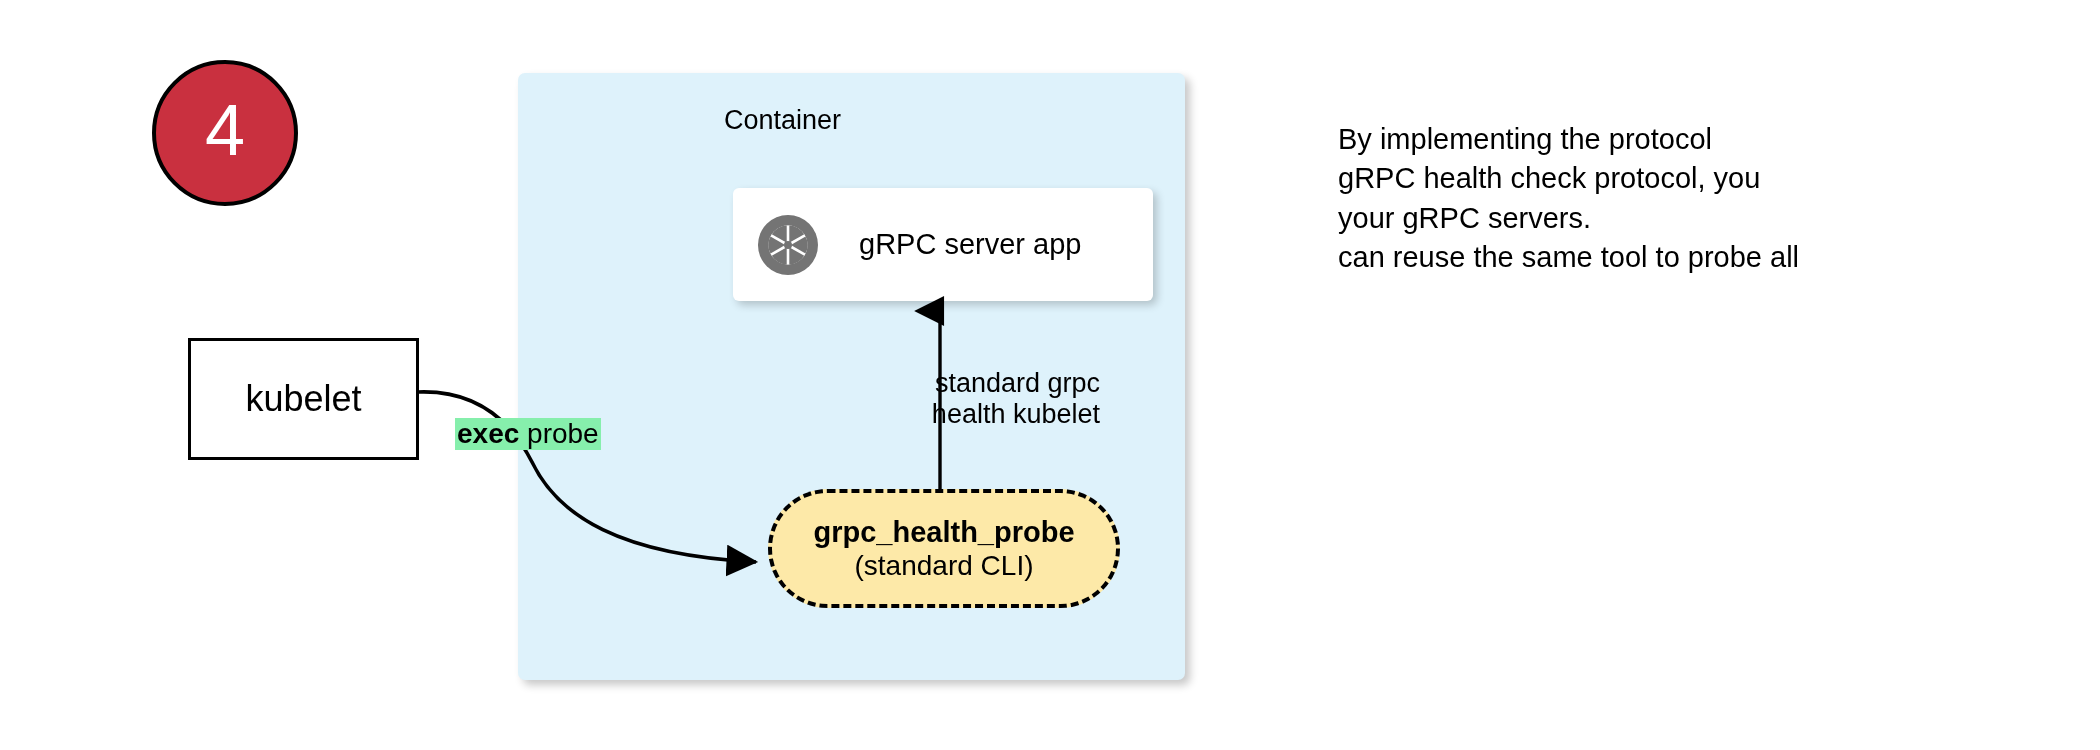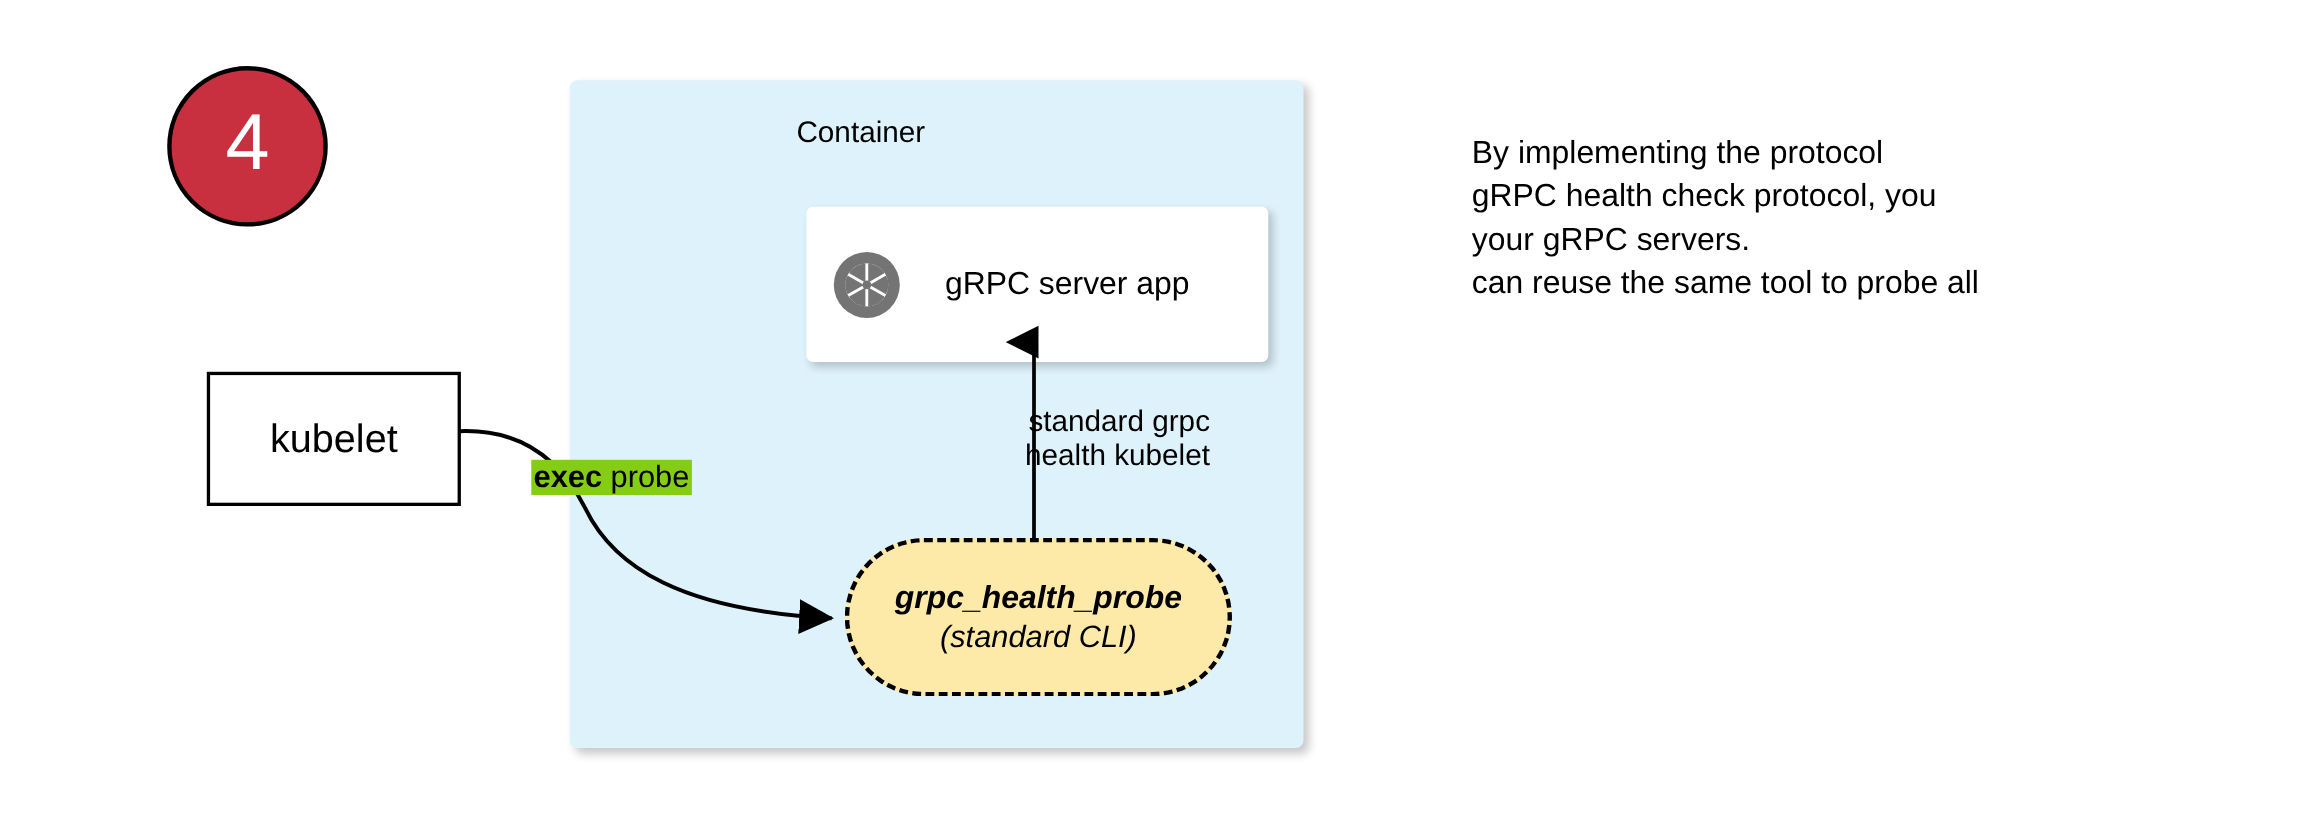--- a/index.html
+++ b/index.html
@@ -65,21 +65,21 @@
     color: #000000;
     white-space: nowrap;
   }
 
   
   #server-card {
     position: absolute;
     left: 733px;
     top: 188px;
     width: 420px;
-    height: 141px;
+    height: 113px;
     background: #ffffff;
     border-radius: 6px;
     box-shadow: 4px 4px 8px rgba(0,0,0,0.20);
     display: flex;
     align-items: center;
     padding-left: 23px;
     box-sizing: border-box;
   }
   #server-card .app-icon {
     width: 64px;
@@ -114,22 +114,21 @@
     color: #000000;
   }
   #protocol-label span { display: block; text-align: right; }
 
   
   #probe-node {
     position: absolute;
     left: 768px;
     top: 489px;
     width: 352px;
-    height: 144px;
-    font-style: italic;
+    height: 119px;
   }
   #probe-node .shape {
     position: absolute;
     inset: 0;
     background: #FDE9A8;
     border: 4px dashed #000000;
     border-radius: 79px;
     box-sizing: border-box;
   }
   #probe-node .txt {
@@ -182,23 +181,22 @@
     height: 230px;
     overflow: visible;
   }
   #exec-label {
     position: absolute;
     left: 455px;
     top: 418px;
     font-size: 28px;
     color: #000000;
     white-space: nowrap;
-    background: #84cc16;
+    background: #86efac;
     padding: 0 2px;
-    margin-left: 28px;
   }
   #exec-label .b { font-weight: bold; }
 
   
   #caption {
     position: absolute;
     left: 1338px;
     top: 120px;
     width: 580px;
     font-size: 29px;

